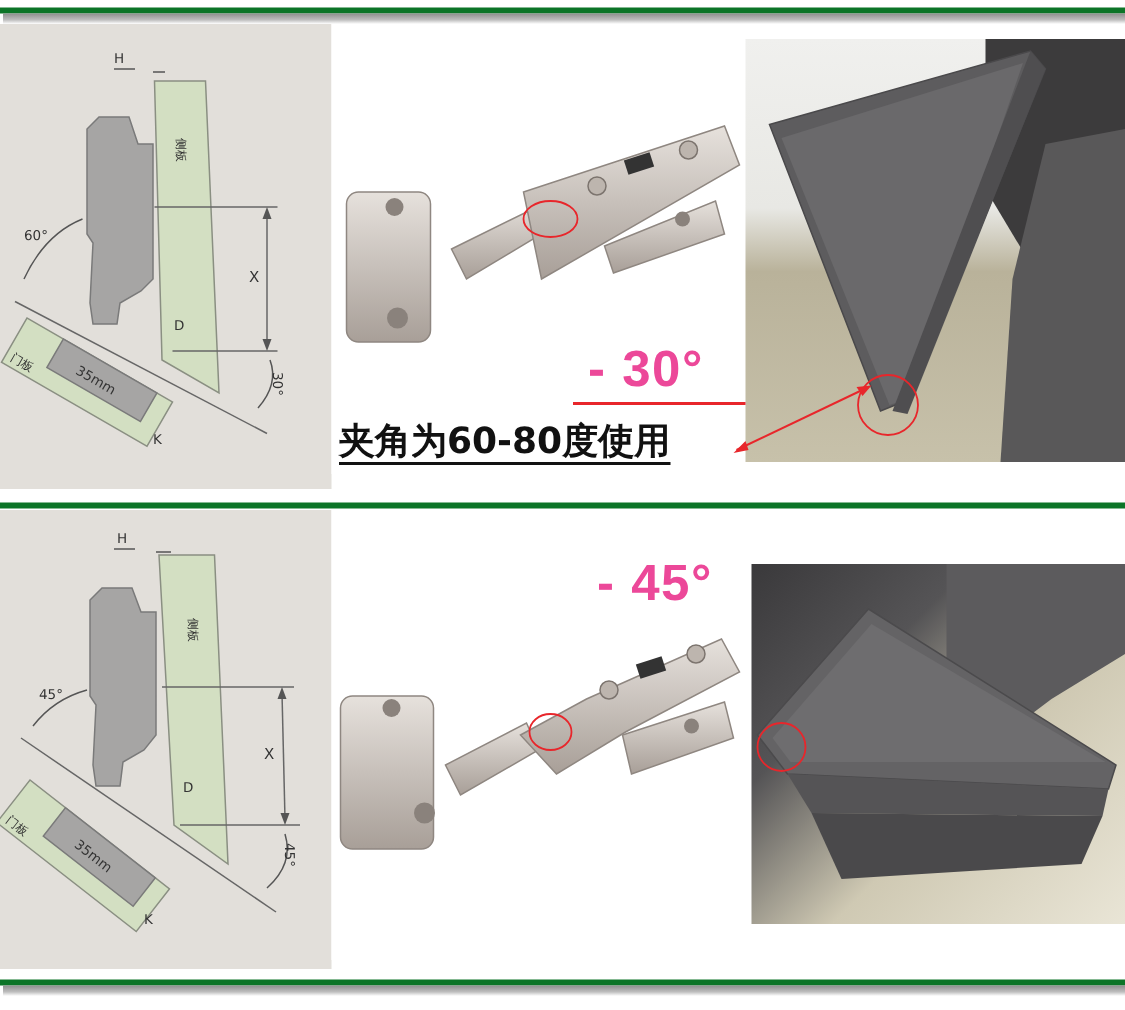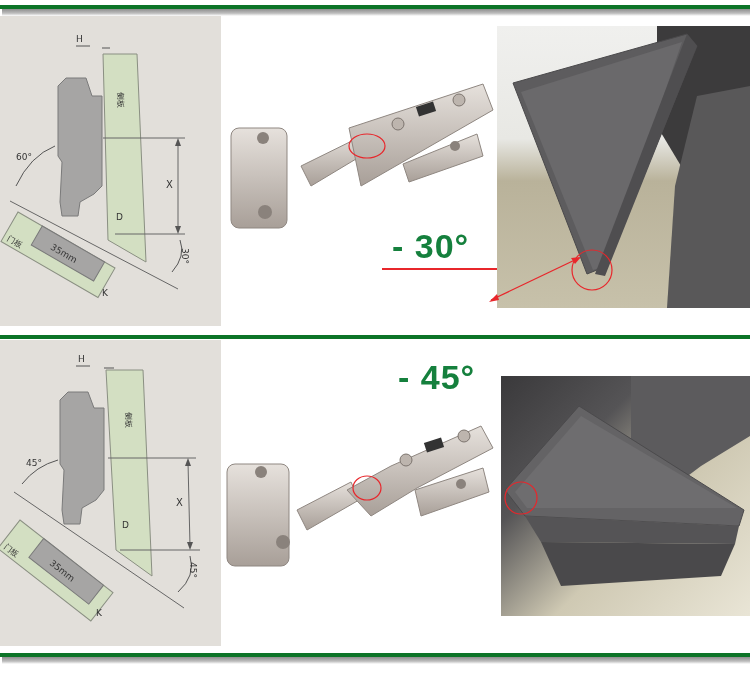--- a/index.html
+++ b/index.html
@@ -9,21 +9,21 @@
   .shadow-bar { position: absolute; left: 2px; width: 748px; height: 7px;
     background: linear-gradient(#8e8e8e, #bdbdbd 60%, rgba(255,255,255,0)); }
 
   .panel { position: absolute; left: 0; width: 750px; height: 310px; }
   .diagram { position: absolute; left: 0; width: 221px; background: #e2dfda; overflow: hidden; }
   .diagram svg { position: absolute; left: 0; top: 0; }
 
   .hinge-photo { position: absolute; background: #ffffff; overflow: hidden; }
   .cab-photo { position: absolute; overflow: hidden; }
 
-  .angle-label { position: absolute; font-family: "Liberation Sans", sans-serif; font-weight: bold; color: #15803d; font-size: 34px; line-height: 1; letter-spacing: 1px; white-space: pre; }
+  .angle-label { position: absolute; font-family: "Liberation Sans", sans-serif; font-weight: bold; color: #ec4899; font-size: 34px; line-height: 1; letter-spacing: 1px; white-space: pre; }
   .caption { position: absolute; font-family: "DejaVu Sans", sans-serif; font-weight: bold; color: #111; font-size: 24px; line-height: 1; letter-spacing: 0px; border-bottom: 2px solid #111; padding-bottom: 2px; white-space: nowrap; }
   .red-rule { position: absolute; height: 2px; background: #e8262b; }
 </style>
 </head>
 <body>
 
 <div class="green-bar" style="top:5px;background:#0c7427;"></div>
 <div class="shadow-bar" style="top:9px;"></div>
 
 <div class="panel" style="top:16px;">
@@ -89,20 +89,21 @@
       <polygon points="200,70 253,60 253,282 170,282 178,160" fill="#595859"></polygon>
       <polygon points="16,57 190,8 200,20 110,240 90,248" fill="#5d5c5e" stroke="#4a494b"></polygon>
       <polygon points="24,66 185,16 108,240 96,244" fill="#6a696b"></polygon>
       <polygon points="190,8 200,20 108,250 98,248" fill="#4f4e50"></polygon>
       <circle cx="95" cy="244" r="20" fill="none" stroke="#e8262b" stroke-width="1.2"></circle>
     </svg>
   </div>
 
   <div class="angle-label" style="left:392px;top:213px;">- 30°</div>
   <div class="red-rule" style="left:382px;top:252px;width:115px;"></div>
+  <div class="caption" style="left:226px;top:266px;">夹角为60-80度使用</div>
   <svg style="position:absolute;left:487px;top:220px;" width="100" height="70">
     <line x1="4" y1="64" x2="92" y2="22" stroke="#e8262b" stroke-width="1.3"></line>
     <polygon points="2,66 10,58 12,64" fill="#e8262b"></polygon>
     <polygon points="94,21 84,22 88,28" fill="#e8262b"></polygon>
   </svg>
 </div>
 
 <div class="green-bar" style="top:335px;background:#0c7427;"></div>
 
 <div class="panel" style="top:340px;">
@@ -162,17 +163,17 @@
     <svg width="249" height="240">
       <polygon points="130,0 249,0 249,60 200,90 160,120 130,110" fill="#5c5b5d"></polygon>
       <polygon points="4,114 78,30 243,134 238,150 24,140" fill="#646365" stroke="#4b4a4c"></polygon>
       <polygon points="14,116 80,40 236,132 26,132" fill="#6e6d6f"></polygon>
       <polygon points="24,140 238,150 234,168 40,166" fill="#555456"></polygon>
       <polygon points="40,166 234,168 220,200 60,210" fill="#4a494b"></polygon>
       <circle cx="20" cy="122" r="16" fill="none" stroke="#e8262b" stroke-width="1.2"></circle>
     </svg>
   </div>
 
-  <div class="angle-label" style="left:398px;top:20px;">- 45°</div>
+  <div class="angle-label" style="left:398px;top:32px;">- 45°</div>
 </div>
 
 <div class="green-bar" style="top:653px;background:#0c7427;"></div>
 <div class="shadow-bar" style="top:657px;"></div>
 
 </body></html>

